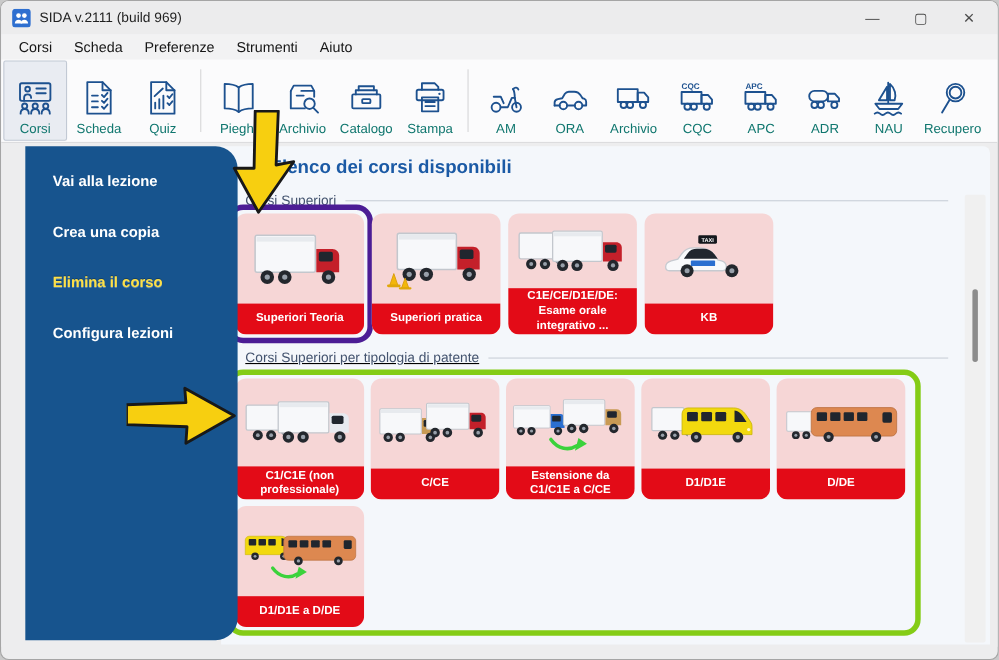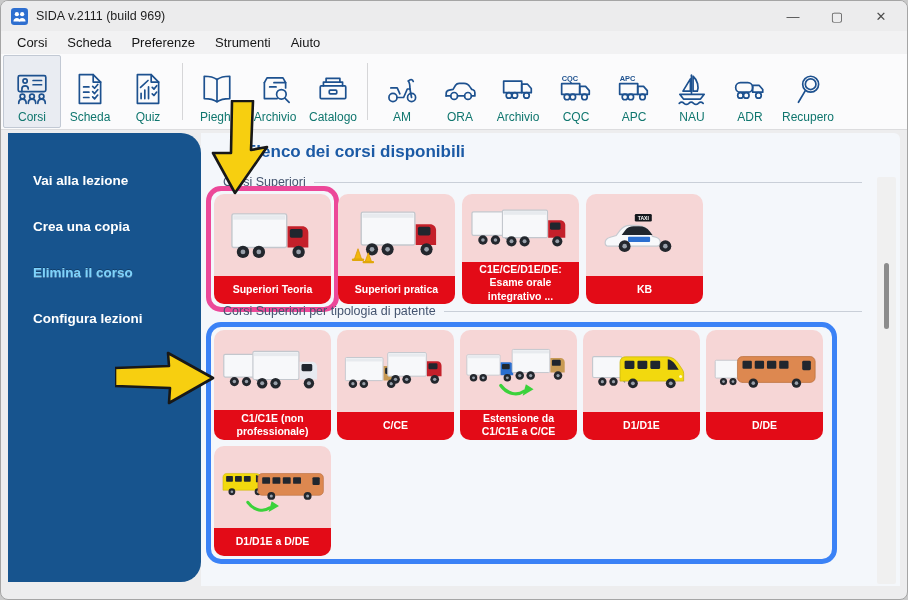--- a/index.html
+++ b/index.html
@@ -20,44 +20,44 @@
   .tbtn{width:54px;display:flex;flex-direction:column;align-items:center;justify-content:flex-end;
         gap:1px;padding:3px 1px;font-size:12px;color:#0f766e;border:1px solid transparent;}
   .tbtn.selected{background:#e9ecf2;border:1px solid #c2c9d4;border-radius:2px;}
   .tbtn svg{width:34px;height:34px;}
   .tbtn svg .st{stroke:#1d518f;fill:none;stroke-width:1.6;stroke-linecap:round;stroke-linejoin:round;}
   .tbtn svg .fil{fill:#1d518f;stroke:none;}
   .tbtn svg .tlabel{fill:#1d518f;stroke:none;font:bold 7px "Liberation Sans",sans-serif;}
   .tsep{width:1px;background:#d6d6d8;margin:8px 5px;}
   
   .bodyarea{position:relative;height:458px;background:#ededee;}
-  .sidebar{position:absolute;left:7px;top:3px;bottom:6px;width:193px;background:#17548e;
-           border-radius:0 20px 20px 0;padding-top:24px;box-sizing:border-box;z-index:2;}
+  .sidebar{position:absolute;left:22px;top:3px;bottom:6px;width:193px;background:#17548e;
+           border-radius:0 20px 20px 0;padding-top:8px;box-sizing:border-box;z-index:2;}
   .sbitem{height:46px;display:flex;align-items:center;padding-left:25px;
           color:#fff;font-weight:bold;font-size:13.5px;}
-  .sbitem.disabled{color:#7dd3fc;text-shadow:0 1px 0 rgba(255,255,255,.28),0 -1px 0 rgba(0,0,0,.25);}
+  .sbitem.disabled{color:#fde047;text-shadow:0 1px 0 rgba(255,255,255,.28),0 -1px 0 rgba(0,0,0,.25);}
   .sbitem.underlined{}
   .main{position:absolute;left:200px;top:3px;right:7px;bottom:2px;background:#f4f7fb;
         border-radius:0 6px 0 0;overflow:hidden;}
   .pagetitle{margin:8px 0 0 44px;font-size:17px;font-weight:bold;color:#1b5aa5;line-height:22px;}
   .legendrow{display:flex;align-items:center;gap:8px;margin:12px 38px 0 22px;}
-  .legendrow.second{margin-top:0;}
+  .legendrow.second{margin-top:14px;text-decoration:underline;}
   .legendtext{font-size:12.5px;color:#44546f;white-space:nowrap;}
   .legendline{flex:1;height:1px;background:#c9cfd8;}
   
   .cardrow{display:flex;gap:7px;margin:5px 0 0 13px;align-items:flex-start;}
   .card{width:117px;height:110px;background:#f6d6d6;border-radius:10px;display:flex;
         flex-direction:column;overflow:hidden;box-sizing:border-box;flex:0 0 auto;}
   .cardimg{flex:1;display:flex;align-items:center;justify-content:center;padding:2px 2px 0;}
   .cardimg svg{width:106px;height:66px;}
   .cardlabel{background:#e30b17;color:#fff;font-size:10.5px;font-weight:bold;min-height:28px;
              display:flex;align-items:center;justify-content:center;text-align:center;
              padding:2px 4px;line-height:1.25;box-sizing:border-box;}
-  .hlcard{border:5px solid #ec4899;border-radius:15px;padding:3px;margin:-8px;flex:0 0 auto;}
-  .hlgroup{margin:4px 0 0 5px;border:5px solid #3b82f6;border-radius:15px;padding:3px;
+  .hlcard{border:5px solid #4c1d95;border-radius:15px;padding:3px;margin:-8px;flex:0 0 auto;}
+  .hlgroup{margin:4px 0 0 5px;border:5px solid #84cc16;border-radius:15px;padding:3px;
            width:615px;box-sizing:content-box;display:flex;flex-wrap:wrap;gap:6px;}
   
   .scrolltrack{position:absolute;right:4px;top:44px;bottom:2px;width:19px;background:#f0f0f0;
                border-radius:2px;}
   .scrollthumb{position:absolute;left:7px;top:86px;width:5px;height:66px;background:#8c8c8c;border-radius:3px;}
   
   .callout{position:absolute;z-index:60;pointer-events:none;}
   .arrowdown{left:206px;top:99px;width:62px;height:97px;}
   .arrowright{left:114px;top:350px;width:102px;height:55px;}
 </style>
@@ -262,20 +262,34 @@
             <g class="st">
               <rect x="4" y="13" width="24" height="12" rx="1"></rect>
               <rect x="12.5" y="17" width="7" height="3.5" rx="0.8"></rect>
               <path d="M7 13V9.5h18V13"></path>
               <path d="M9.5 9.5V6h13v3.5"></path>
             </g>
           </svg>
       </span>
       <span>Catalogo</span>
     </div>
+    <div class="tbtn">
+      <span>
+        <svg viewBox="0 0 32 32">
+            <g class="st">
+              <path d="M9 9V3.5h11l3 3V9"></path>
+              <rect x="4.5" y="9" width="23" height="9" rx="1.5"></rect>
+              <rect x="9" y="15.5" width="14" height="12"></rect>
+              <path d="M12 19.5h8M12 23h8"></path>
+            </g>
+            <circle class="fil" cx="24" cy="12.5" r="1"></circle>
+          </svg>
+      </span>
+      <span>Stampa</span>
+    </div>
     <div class="tsep"></div>
     <div class="tbtn">
       <span>
         <svg viewBox="0 0 32 32">
             <g class="st">
               <circle cx="7.5" cy="24" r="3.8"></circle>
               <circle cx="25" cy="24" r="3.8"></circle>
               <path d="M11.5 24h6l3.5-8h2.5"></path>
               <path d="M23.5 16l1.5 8"></path>
               <path d="M22 8.5c1.8-2 4-1.6 4.6.4"></path>
@@ -341,43 +355,43 @@
               <circle cx="24" cy="23.5" r="2.6"></circle>
             </g>
           </svg>
       </span>
       <span>APC</span>
     </div>
     <div class="tbtn">
       <span>
         <svg viewBox="0 0 32 32">
             <g class="st">
+              <rect x="2.5" y="10" width="16" height="9" rx="4.5"></rect>
+              <path d="M18.5 12.5h6l3.5 4v2.5h-9.5z"></path>
+              <circle cx="7" cy="22" r="2.6"></circle>
+              <circle cx="12.5" cy="22" r="2.6"></circle>
+              <circle cx="24" cy="22" r="2.6"></circle>
+            </g>
+          </svg>
+      </span>
+      <span>ADR</span>
+    </div>
+    <div class="tbtn">
+      <span>
+        <svg viewBox="0 0 32 32">
+            <g class="st">
               <path d="M15.5 3v17"></path>
               <path d="M14.5 6.5L7.5 18h7z"></path>
               <path d="M17 4c4.5 4 5.5 10 4 14h-4z"></path>
               <path d="M4.5 21h23l-3.5 4.5h-16z"></path>
               <path d="M4 29.5c1.5-1.4 3-1.4 4.5 0s3 1.4 4.5 0 3-1.4 4.5 0 3 1.4 4.5 0 3-1.4 4.5 0"></path>
             </g>
           </svg>
       </span>
       <span>NAU</span>
-    </div>
-    <div class="tbtn">
-      <span>
-        <svg viewBox="0 0 32 32">
-            <g class="st">
-              <rect x="2.5" y="10" width="16" height="9" rx="4.5"></rect>
-              <path d="M18.5 12.5h6l3.5 4v2.5h-9.5z"></path>
-              <circle cx="7" cy="22" r="2.6"></circle>
-              <circle cx="12.5" cy="22" r="2.6"></circle>
-              <circle cx="24" cy="22" r="2.6"></circle>
-            </g>
-          </svg>
-      </span>
-      <span>ADR</span>
     </div>
     <div class="tbtn">
       <span>
         <svg viewBox="0 0 32 32">
             <g class="st">
               <circle cx="18.5" cy="11.5" r="7.5"></circle>
               <circle cx="18.5" cy="11.5" r="5"></circle>
               <path d="M13.5 17.5l-6.5 11"></path>
             </g>
           </svg>

